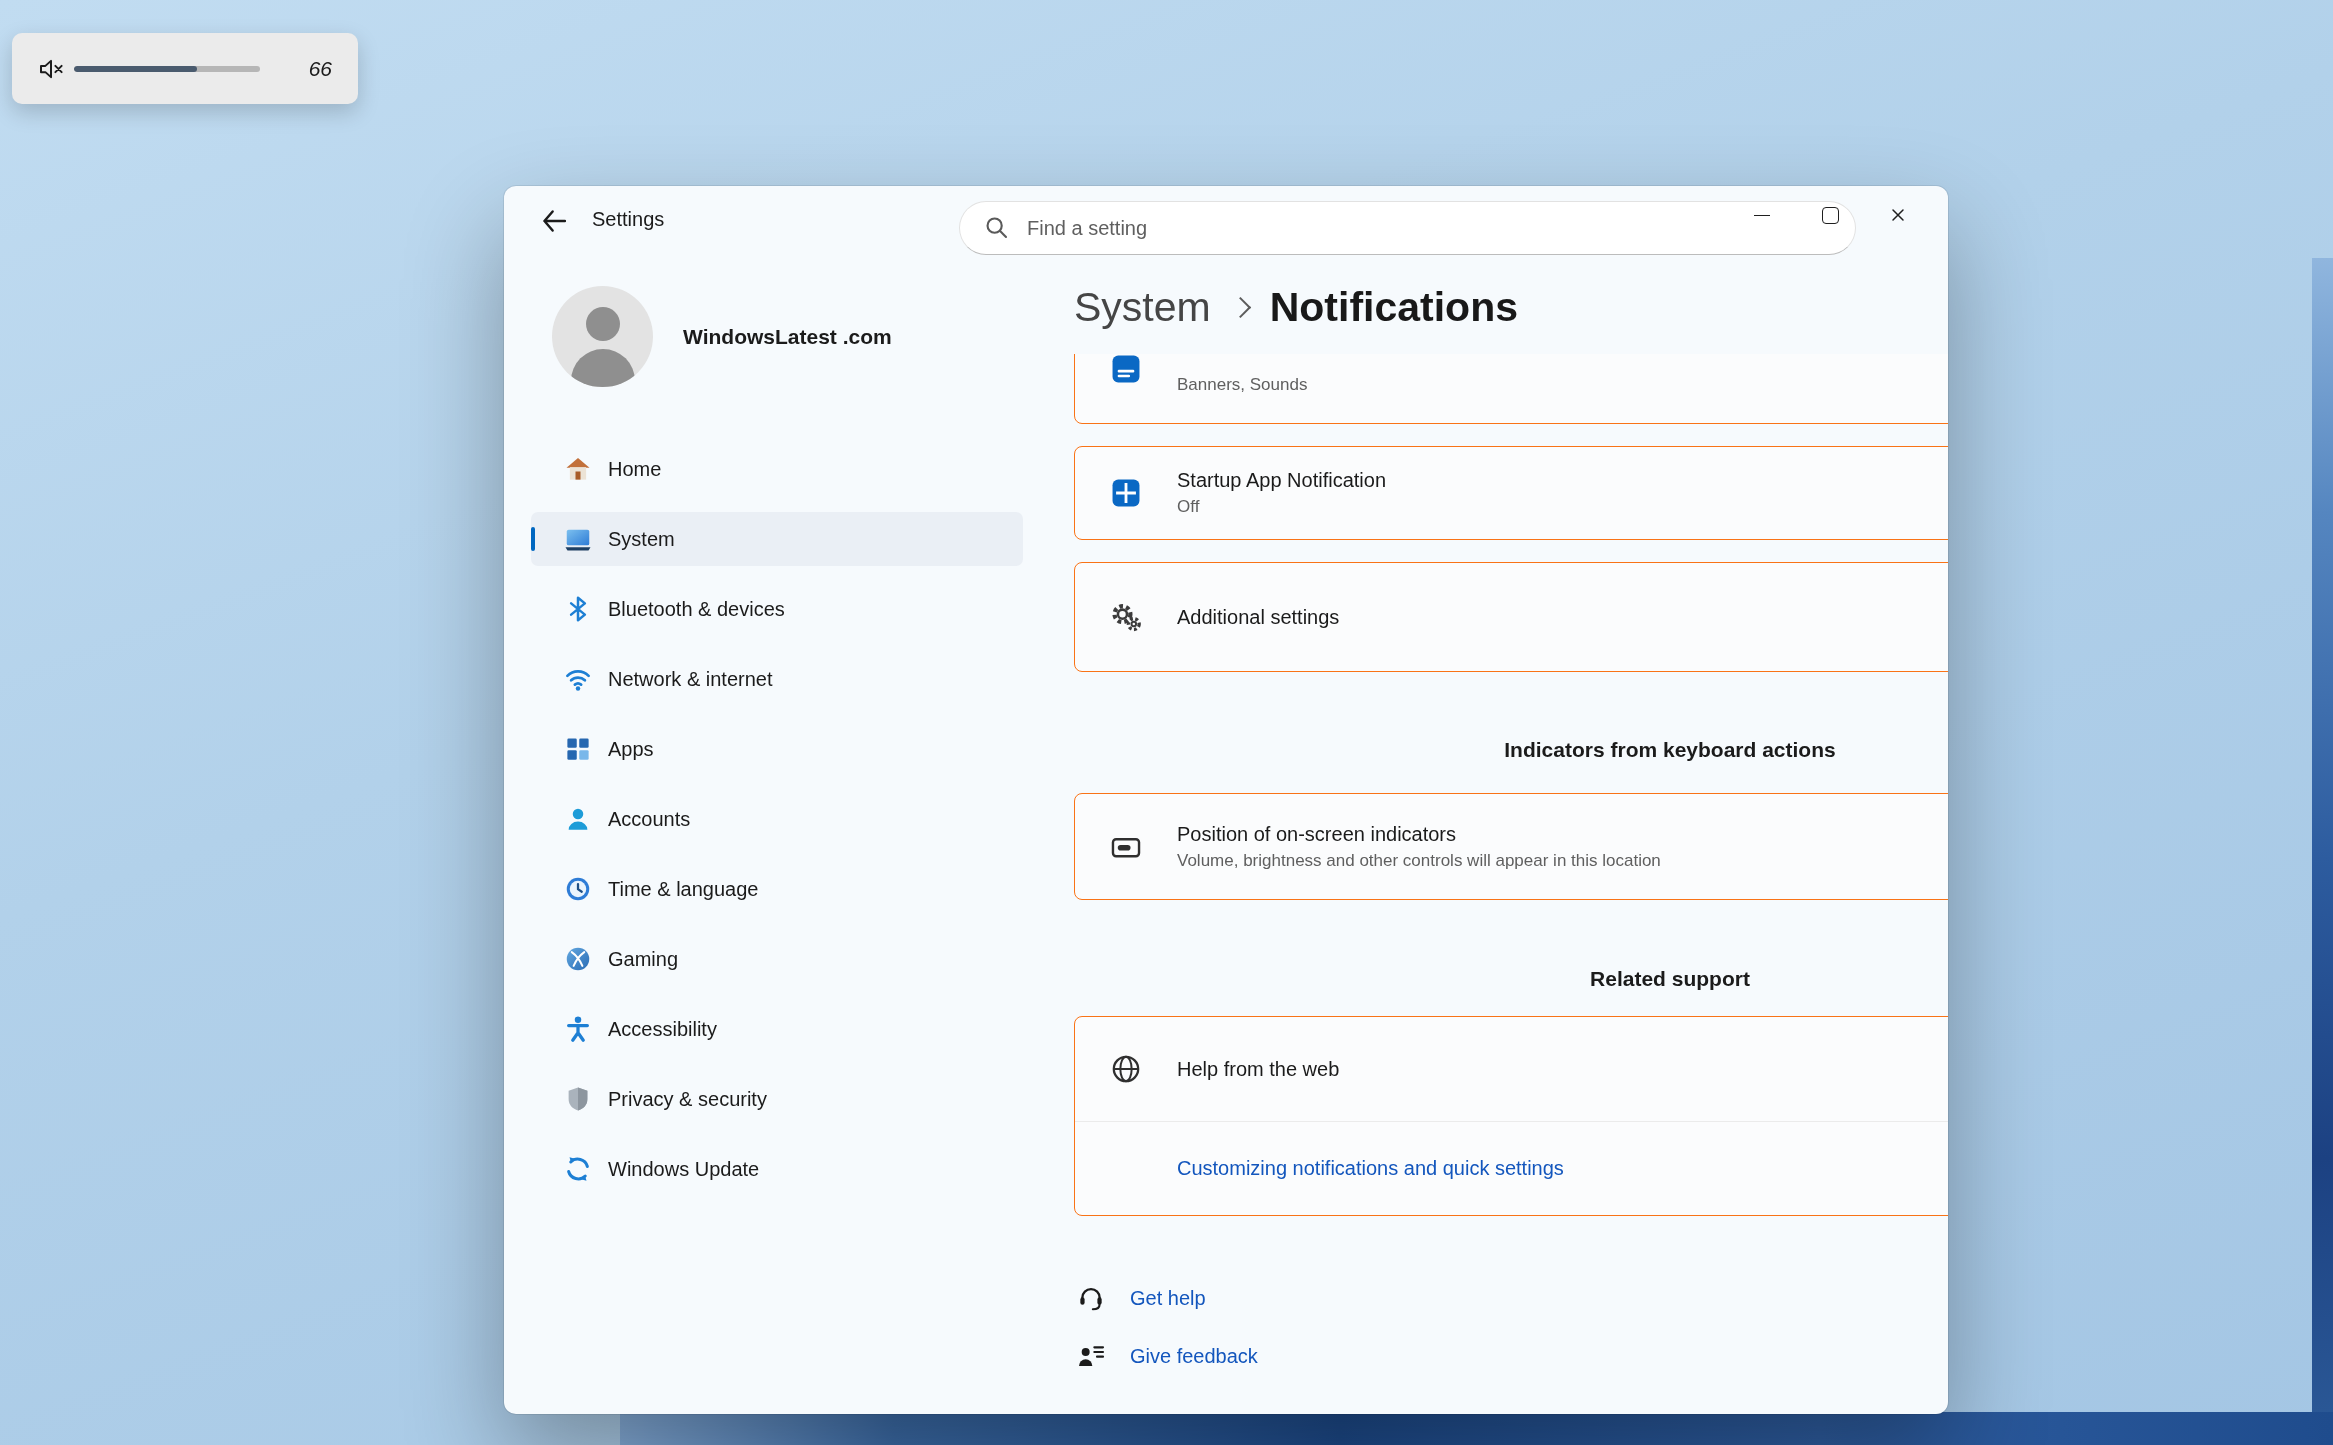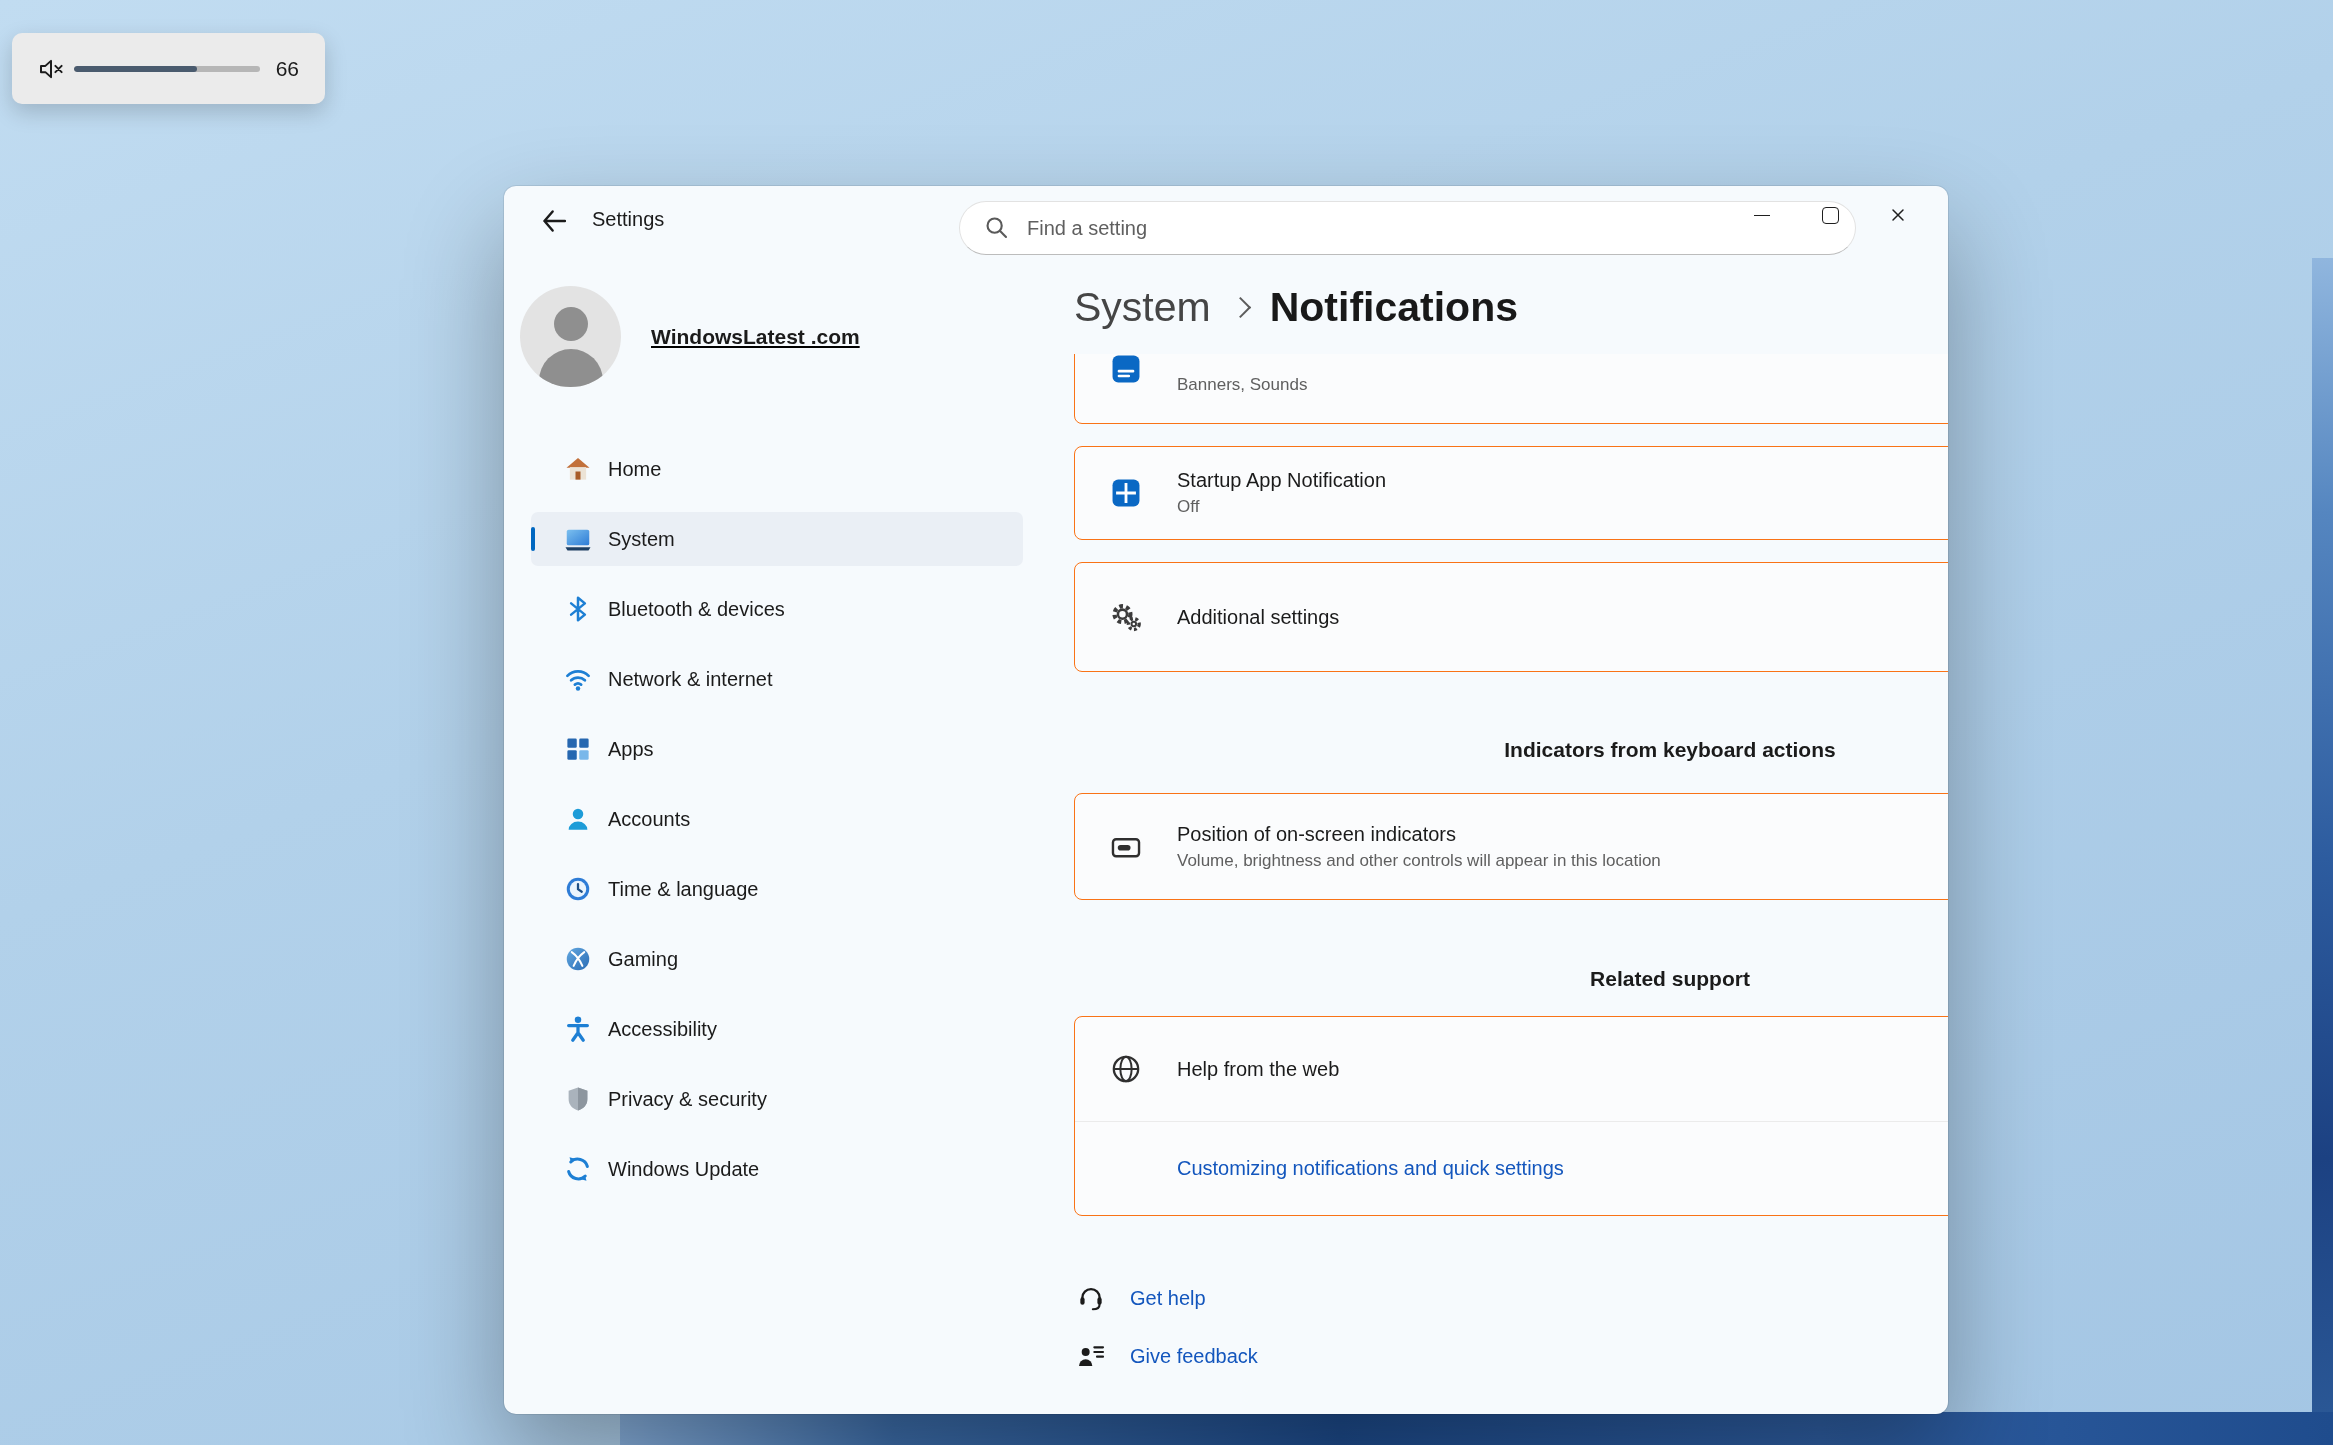--- a/index.html
+++ b/index.html
@@ -16,25 +16,25 @@
     position:absolute;left:620px;right:0;bottom:0;height:33px;
     background:linear-gradient(90deg,#86aedb 0%,#3c6ca8 16%,#1d4a8a 42%,#2e5da0 70%,#1f4c8d 100%);
   }
   .wp-right{
     position:absolute;right:0;top:258px;bottom:33px;width:21px;
     background:linear-gradient(180deg,#90b6de 0%,#5586c0 22%,#2d5c9f 52%,#1c4182 78%,#2a5795 100%);
   }
 
   
   .volume-osd{
-    position:absolute;left:12px;top:33px;width:313px;height:71px;
+    position:absolute;left:12px;top:33px;width:346px;height:71px;
     background:#ebebeb;border-radius:10px;
     box-shadow:0 8px 22px rgba(0,0,0,.18);
     display:flex;align-items:center;box-sizing:border-box;
-    padding:0 26px 0 24px;gap:8px;
+    padding:0 26px 0 24px;gap:8px;font-style:italic;
   }
   .osd-icon{width:30px;height:30px;flex:none;display:flex;align-items:center;justify-content:center;}
   .osd-track{width:186px;height:6px;border-radius:3px;background:#b6b6b6;overflow:hidden;flex:none;}
   .osd-fill{height:100%;background:#4a5b6e;border-radius:3px;}
   .osd-value{margin-left:auto;font-size:21px;color:#1b1b1b;}
 
   
   .window{
     position:absolute;left:504px;top:186px;width:1444px;height:1228px;
     background:#f6fafd;border-radius:12px;overflow:hidden;
@@ -53,21 +53,21 @@
   }
   .search-input{border:none;outline:none;background:transparent;flex:1;font-size:20px;color:#1b1b1b;
     font-family:inherit;}
   .search-input::placeholder{color:#5f5f5f;}
   .caption-buttons{position:absolute;right:16px;top:0;height:58px;display:flex;}
   .caption-btn{width:68px;height:58px;display:flex;align-items:center;justify-content:center;}
   .min-glyph{width:16px;border-top:1.7px solid #1f1f1f;}
   .max-glyph{width:15px;height:15px;border:1.7px solid #1f1f1f;border-radius:4px;}
 
   
-  .user-row{position:absolute;left:16px;top:100px;display:flex;align-items:center;gap:30px;text-decoration:underline;}
+  .user-row{position:absolute;left:48px;top:100px;display:flex;align-items:center;gap:30px;}
   .avatar{width:101px;height:101px;border-radius:50%;background:#e3e3e3;position:relative;overflow:hidden;flex:none;}
   .avatar::before{content:'';position:absolute;left:50%;top:21px;transform:translateX(-50%);
     width:34px;height:34px;border-radius:50%;background:#8f8f8f;}
   .avatar::after{content:'';position:absolute;left:50%;top:63px;transform:translateX(-50%);
     width:64px;height:44px;border-radius:32px 32px 0 0;background:#8f8f8f;}
   .user-name{font-size:21px;font-weight:700;color:#1b1b1b;}
   .nav{position:absolute;left:27px;top:256px;width:492px;display:flex;flex-direction:column;gap:16px;}
   .nav-item{height:54px;border-radius:7px;display:flex;align-items:center;position:relative;
     padding-left:32px;gap:15px;font-size:20px;color:#1b1b1b;box-sizing:border-box;}
   .nav-item.selected{background:#eaeff5;}

